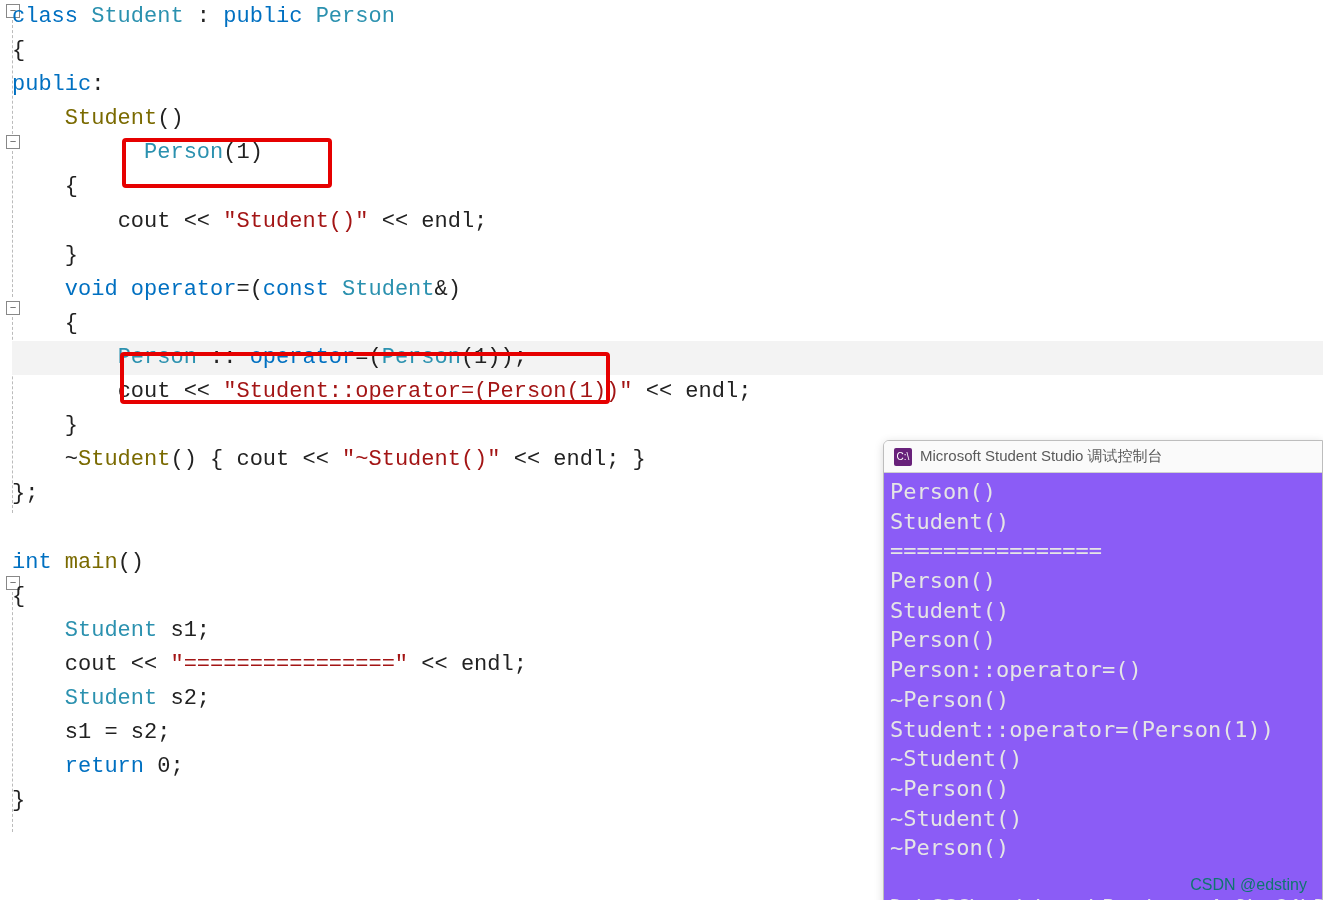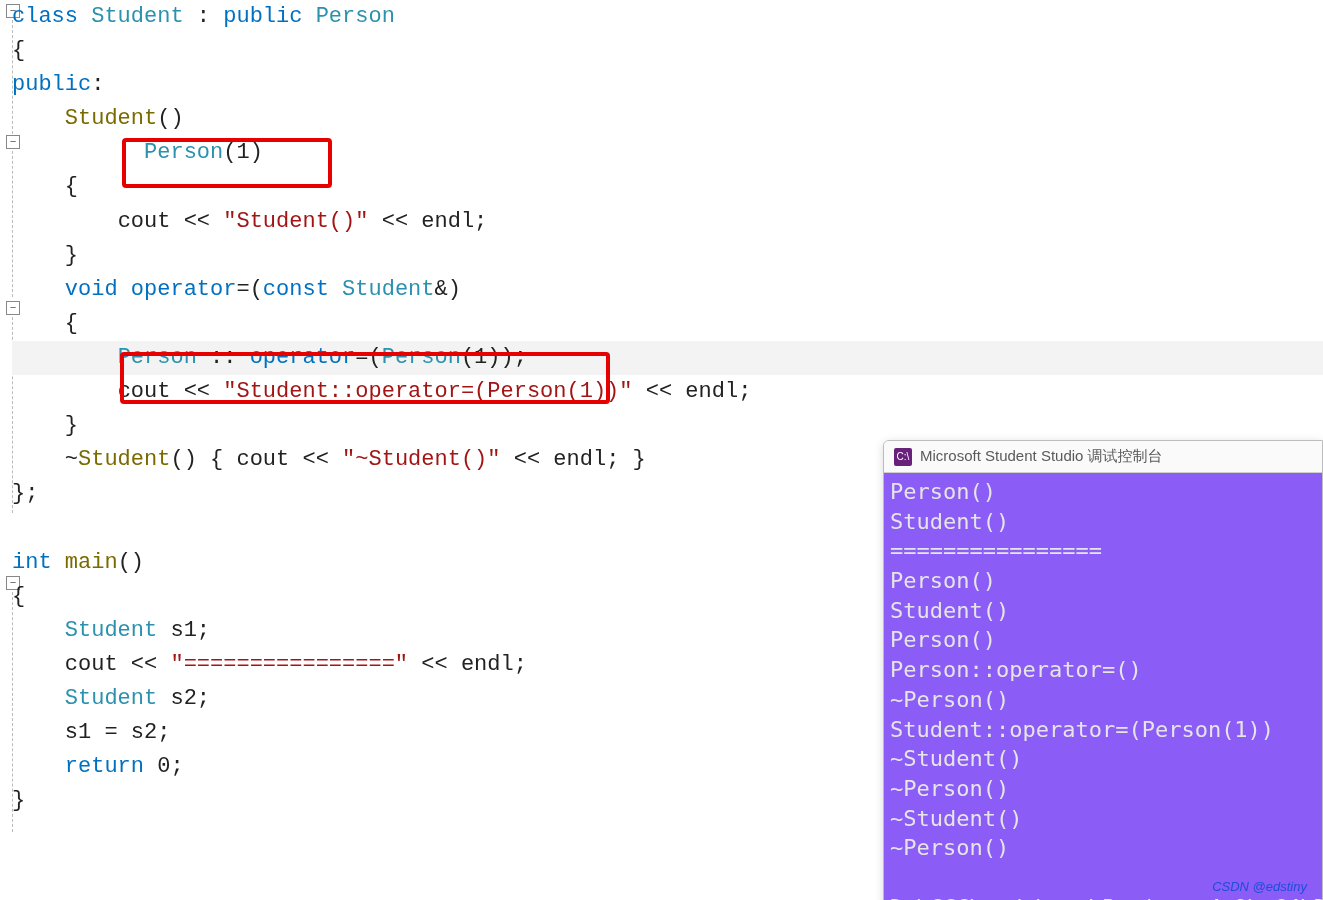--- a/index.html
+++ b/index.html
@@ -107,23 +107,22 @@
     line-height: 1.35;
     padding: 4px 6px 18px 6px;
     min-height: 360px;
     white-space: pre;
   }
   .watermark {
     position: absolute;
     right: 16px;
     bottom: 6px;
     font-family: Arial, sans-serif;
-    font-size: 13px;
-    color: #1d4ed8;
-    font-style: italic;
+    font-size: 16px;
+    color: #0f766e;
   }
 </style>
 </head>
 <body>
 
 <div class="gutter">
   <div class="fold" style="top:4px;">−</div>
   <div class="vline" style="top:20px; height:114px;"></div>
   <div class="fold" style="top:135px;">−</div>
   <div class="vline" style="top:151px; height:146px;"></div>

